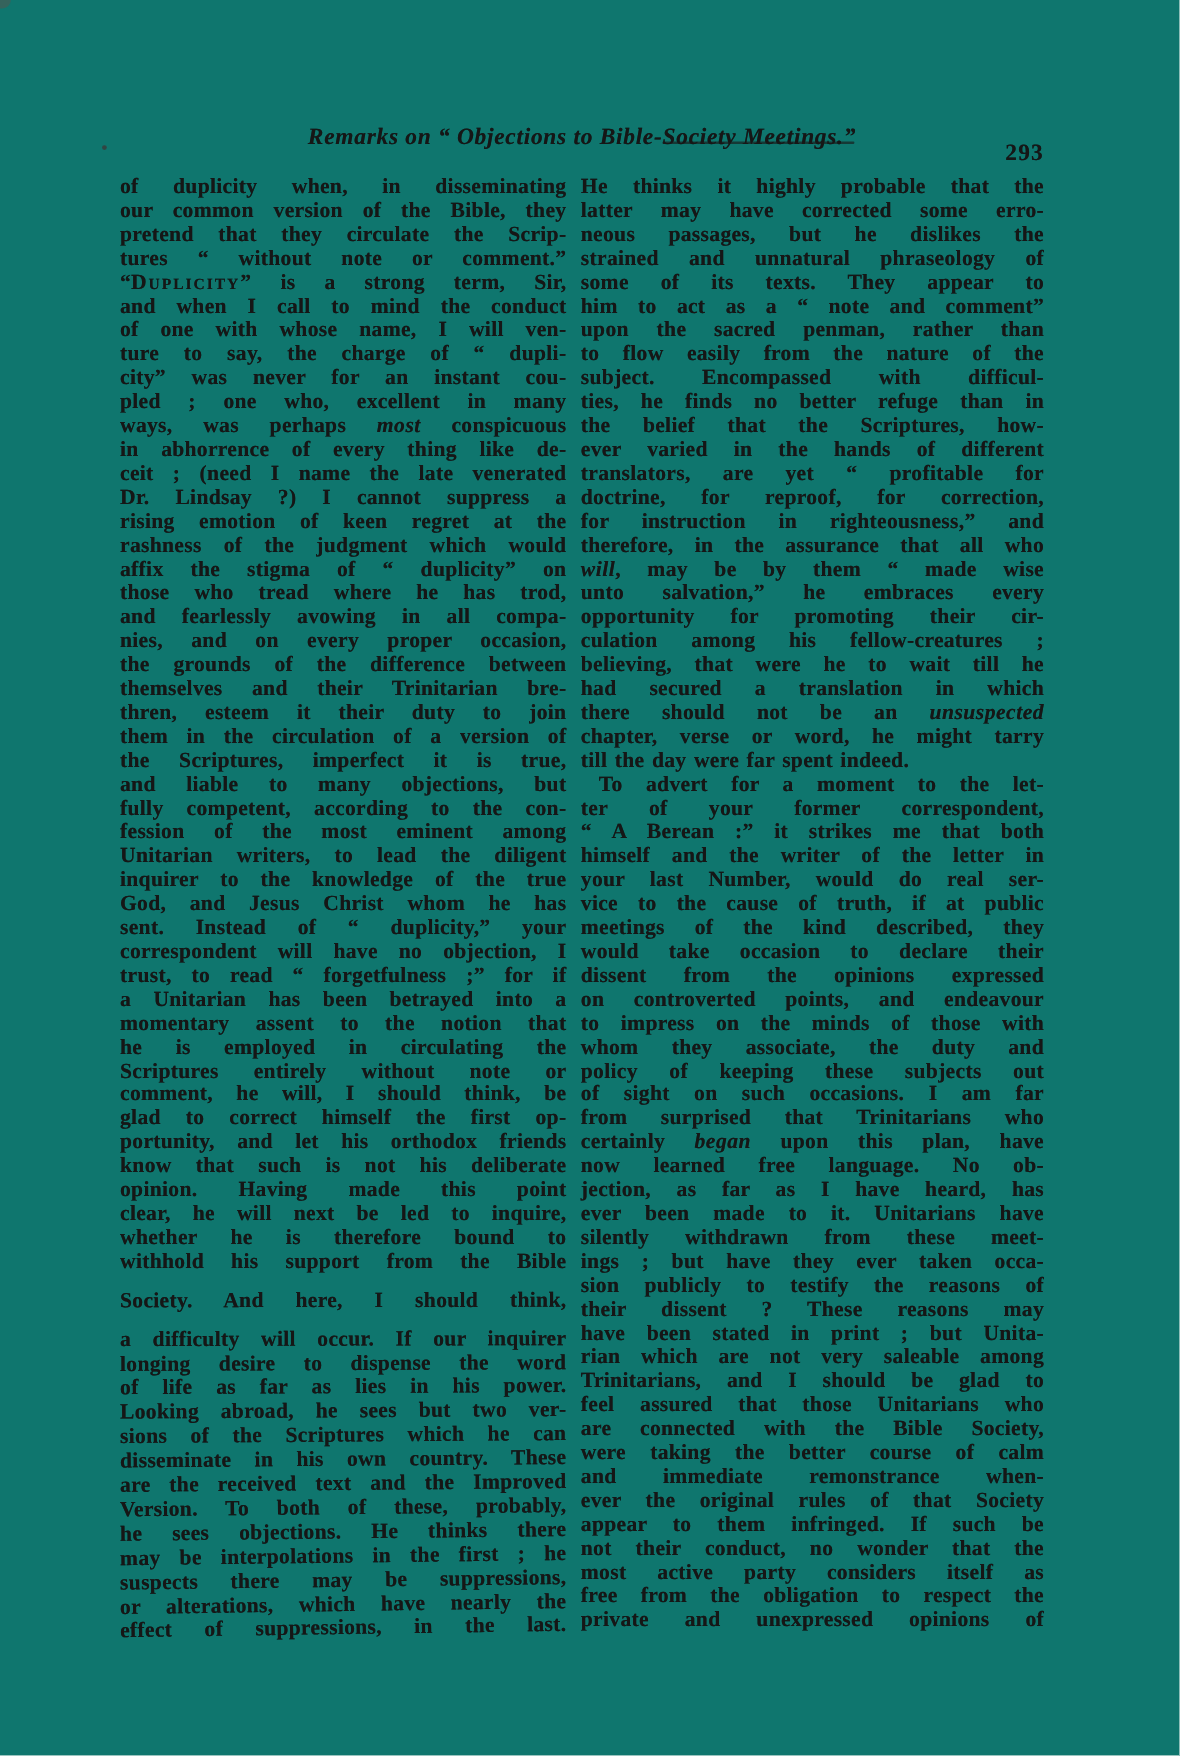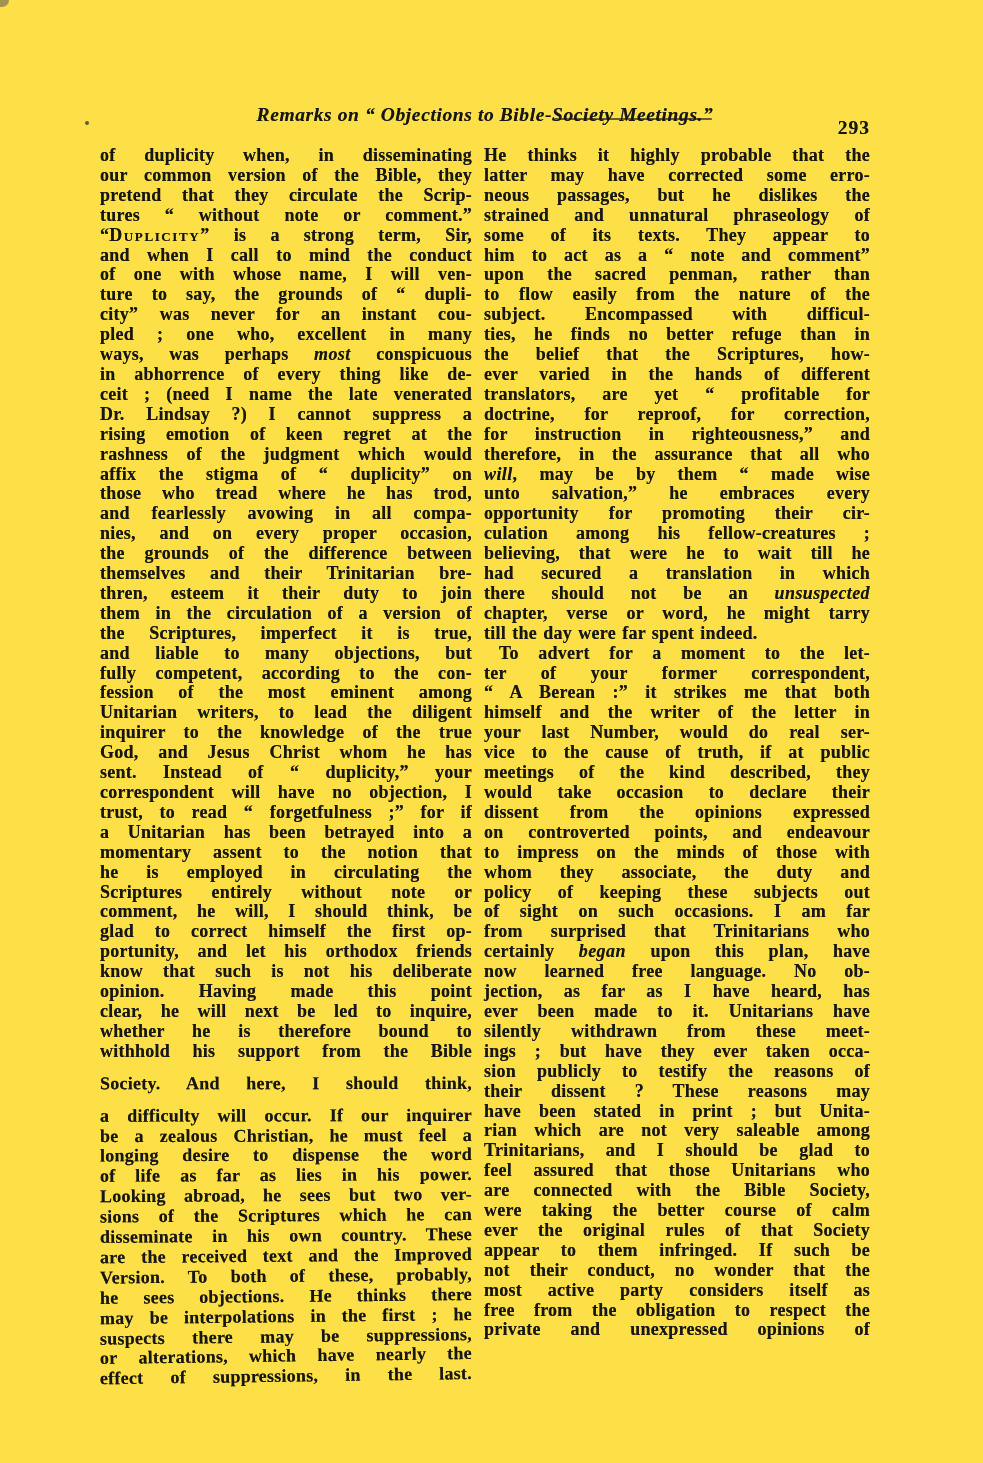--- a/index.html
+++ b/index.html
@@ -4,21 +4,21 @@
 <style>
   html, body {
     margin: 0; padding: 0;
     background: #fdfdfb;
     width: 983px; height: 1463px;
     overflow: hidden;
   }
   .page {
     position: relative;
     width: 983px; height: 1463px;
-    background: #fde047;
+    background: #0f766e;
     font-family: "Liberation Serif", serif;
     color: #161616;
   }
   .header {
     position: absolute;
     top: 104px; left: 100px; right: 113px;
     height: 28px;
   }
   .header-title {
     position: absolute; left: 0; right: 0;
@@ -96,21 +96,21 @@
 
   <div class="columns">
     <div class="col col-left">
         <div class="line">of duplicity when, in disseminating</div>
         <div class="line">our common version of the Bible, they</div>
         <div class="line">pretend that they circulate the Scrip-</div>
         <div class="line">tures “ without note or comment.”</div>
         <div class="line">“<span class="sc">Duplicity</span>” is a strong term, Sir,</div>
         <div class="line">and when I call to mind the conduct</div>
         <div class="line">of one with whose name, I will ven-</div>
-        <div class="line">ture to say, the grounds of “ dupli-</div>
+        <div class="line">ture to say, the charge of “ dupli-</div>
         <div class="line">city” was never for an instant cou-</div>
         <div class="line">pled ; one who, excellent in many</div>
         <div class="line">ways, was perhaps <i>most</i> conspicuous</div>
         <div class="line">in abhorrence of every thing like de-</div>
         <div class="line">ceit ; (need I name the late venerated</div>
         <div class="line">Dr. Lindsay ?) I cannot suppress a</div>
         <div class="line">rising emotion of keen regret at the</div>
         <div class="line">rashness of the judgment which would</div>
         <div class="line">affix the stigma of “ duplicity” on</div>
         <div class="line">those who tread where he has trod,</div>
@@ -137,21 +137,20 @@
         <div class="line">comment, he will, I should think, be</div>
         <div class="line">glad to correct himself the first op-</div>
         <div class="line">portunity, and let his orthodox friends</div>
         <div class="line">know that such is not his deliberate</div>
         <div class="line">opinion.  Having made this point</div>
         <div class="line">clear, he will next be led to inquire,</div>
         <div class="line">whether he is therefore bound to</div>
         <div class="line">withhold his support from the Bible</div>
         <div class="line" style="transform: rotate(-0.055deg); transform-origin: 100% 50%; margin-top: 12px;">Society.  And here, I should think,</div>
         <div class="line" style="transform: rotate(-0.11deg); transform-origin: 100% 50%; margin-top: 12px;">a difficulty will occur.  If our inquirer</div>
-        <div class="line" style="transform: rotate(-0.165deg); transform-origin: 100% 50%;">be a zealous Christian, he must feel a</div>
         <div class="line" style="transform: rotate(-0.22deg); transform-origin: 100% 50%;">longing desire to dispense the word</div>
         <div class="line" style="transform: rotate(-0.275deg); transform-origin: 100% 50%;">of life as far as lies in his power.</div>
         <div class="line" style="transform: rotate(-0.33deg); transform-origin: 100% 50%;">Looking abroad, he sees but two ver-</div>
         <div class="line" style="transform: rotate(-0.385deg); transform-origin: 100% 50%;">sions of the Scriptures which he can</div>
         <div class="line" style="transform: rotate(-0.44deg); transform-origin: 100% 50%;">disseminate in his own country.  These</div>
         <div class="line" style="transform: rotate(-0.495deg); transform-origin: 100% 50%;">are the received text and the Improved</div>
         <div class="line" style="transform: rotate(-0.55deg); transform-origin: 100% 50%;">Version.  To both of these, probably,</div>
         <div class="line" style="transform: rotate(-0.605deg); transform-origin: 100% 50%;">he sees objections.  He thinks there</div>
         <div class="line" style="transform: rotate(-0.66deg); transform-origin: 100% 50%;">may be interpolations in the first ; he</div>
         <div class="line" style="transform: rotate(-0.715deg); transform-origin: 100% 50%;">suspects there may be suppressions,</div>
@@ -206,20 +205,21 @@
         <div class="line">silently withdrawn from these meet-</div>
         <div class="line">ings ; but have they ever taken occa-</div>
         <div class="line">sion publicly to testify the reasons of</div>
         <div class="line">their dissent ?  These reasons may</div>
         <div class="line">have been stated in print ; but Unita-</div>
         <div class="line">rian which are not very saleable among</div>
         <div class="line">Trinitarians, and I should be glad to</div>
         <div class="line">feel assured that those Unitarians who</div>
         <div class="line">are connected with the Bible Society,</div>
         <div class="line">were taking the better course of calm</div>
+        <div class="line">and immediate remonstrance when-</div>
         <div class="line">ever the original rules of that Society</div>
         <div class="line">appear to them infringed.  If such be</div>
         <div class="line">not their conduct, no wonder that the</div>
         <div class="line">most active party considers itself as</div>
         <div class="line">free from the obligation to respect the</div>
         <div class="line">private and unexpressed opinions of</div>
       </div>
   </div>
 
 </div>

